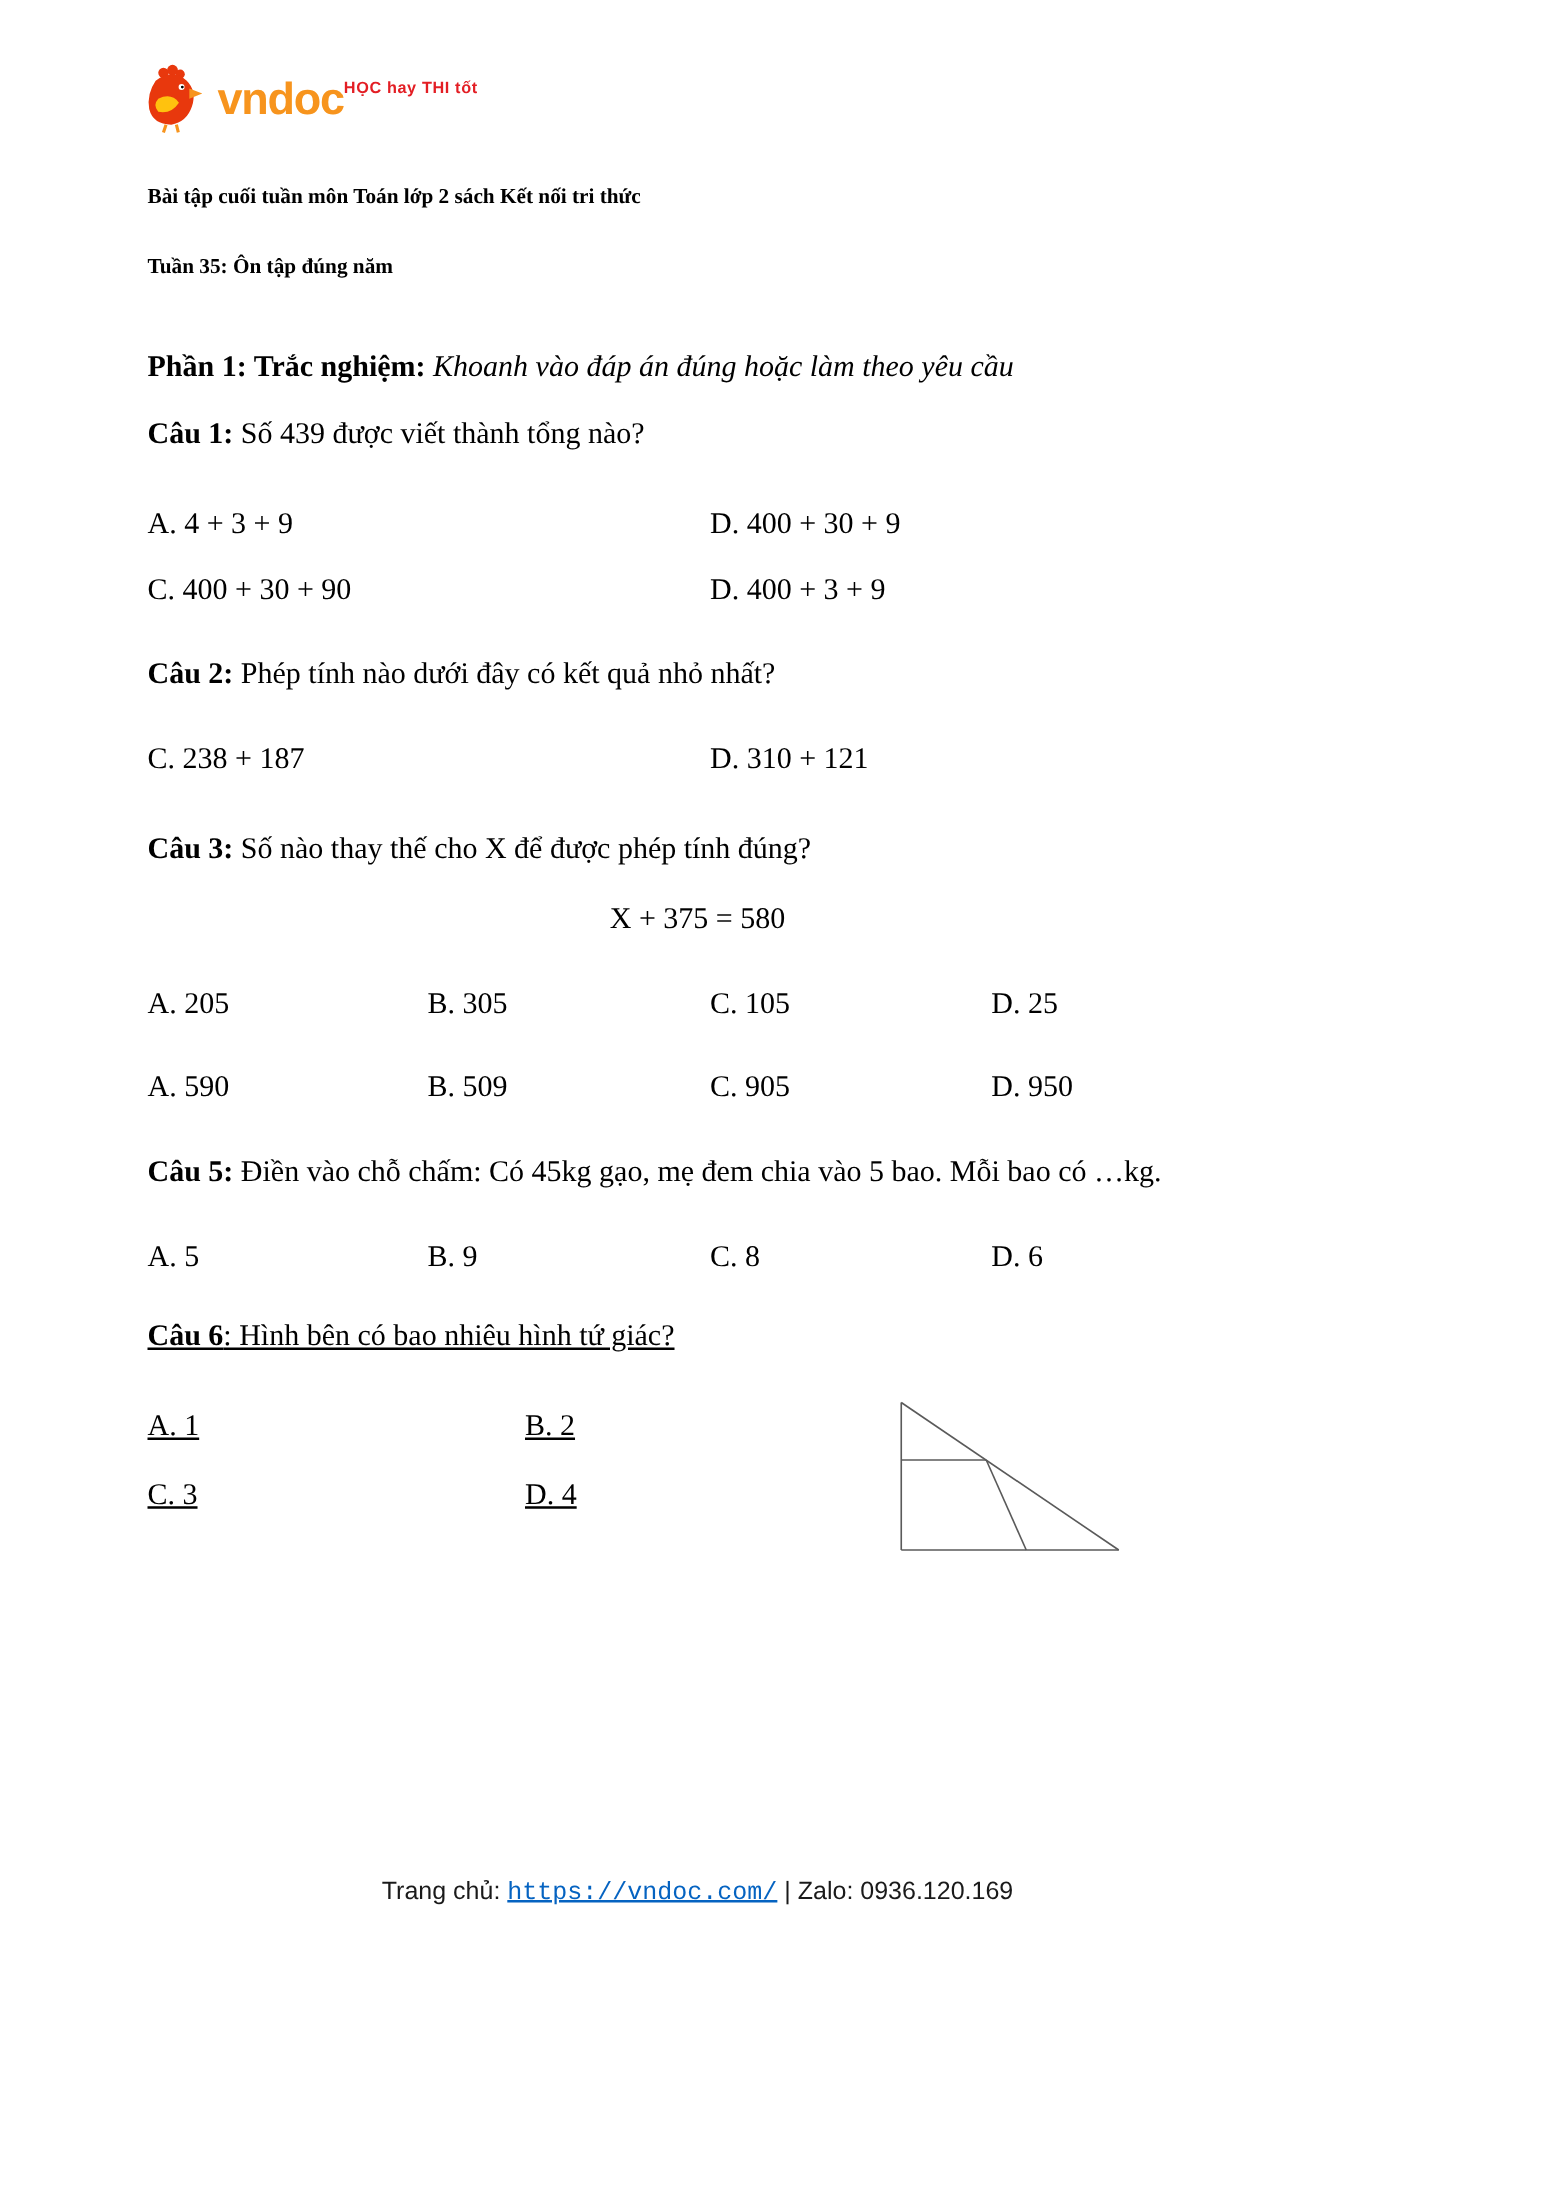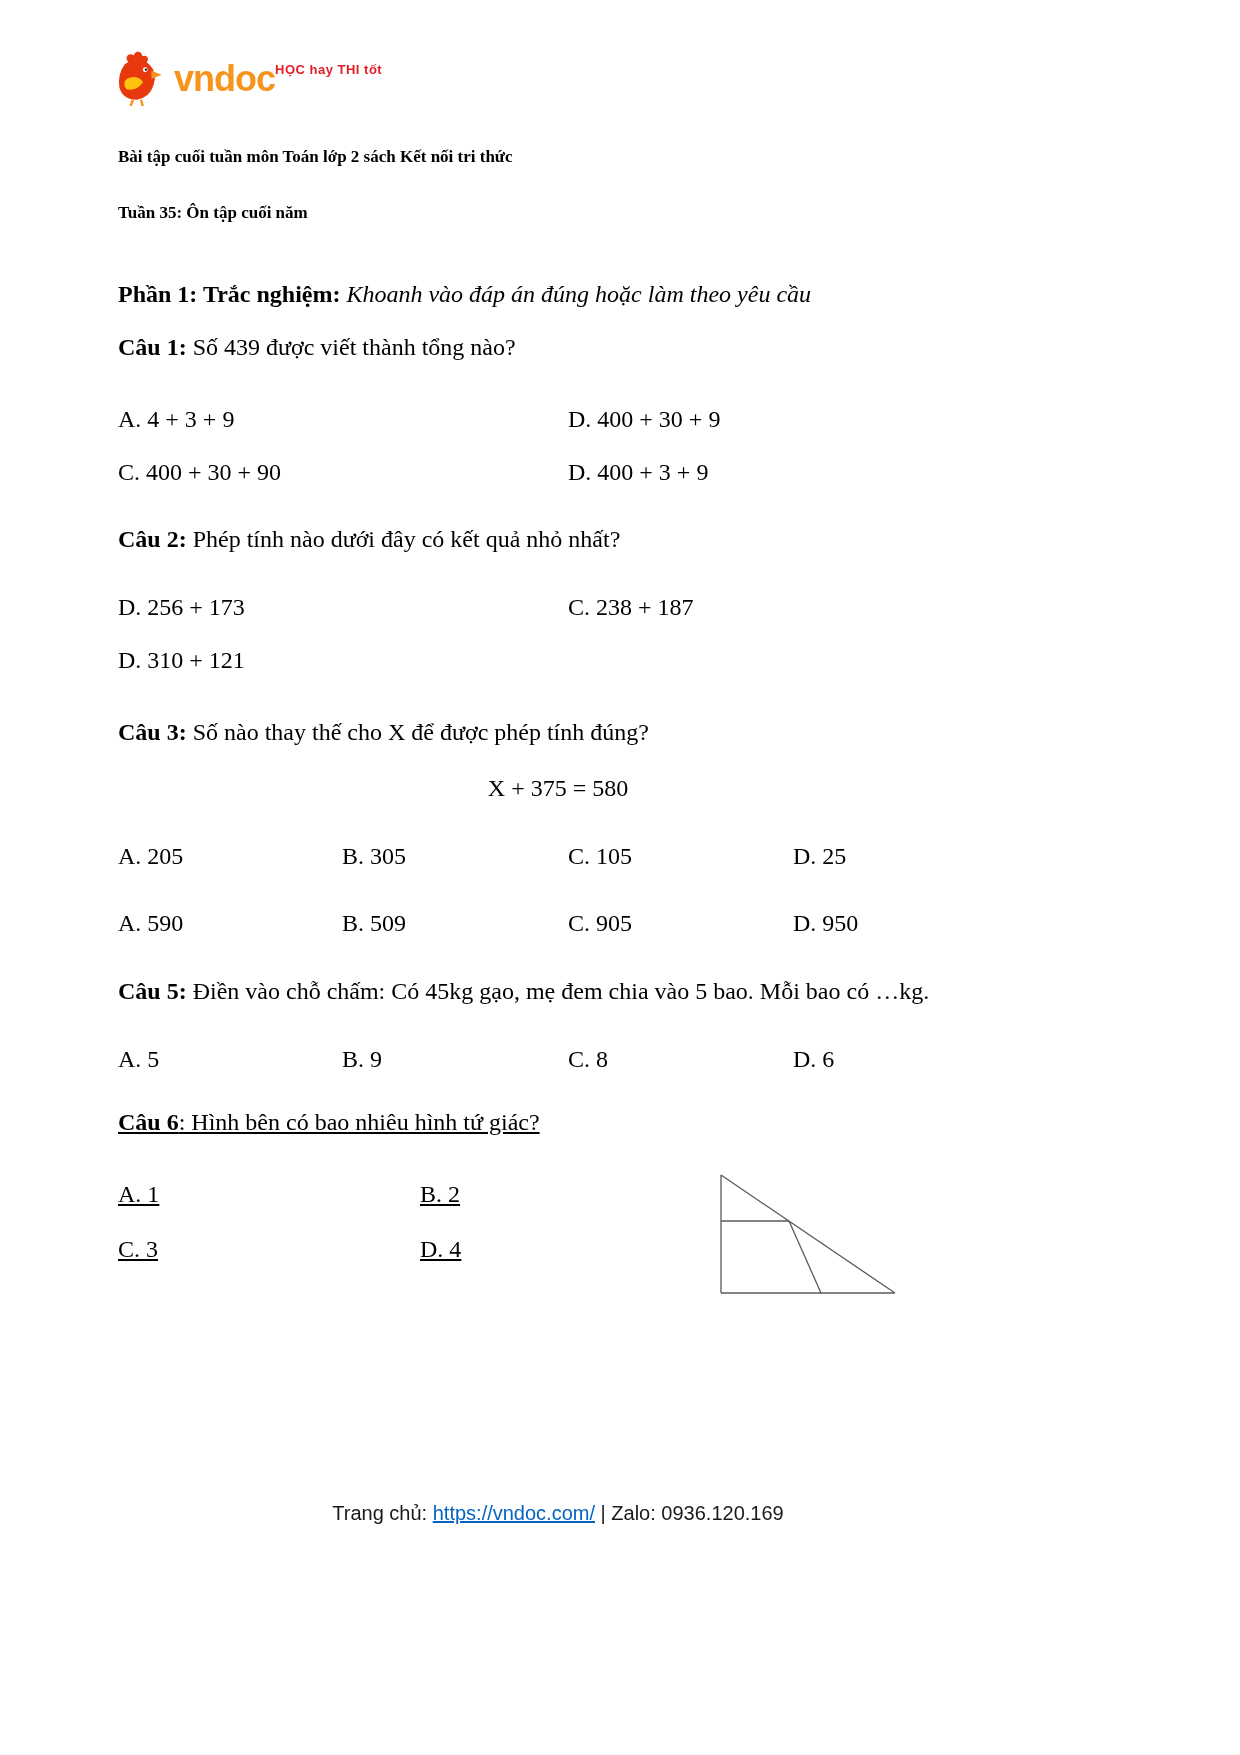--- a/index.html
+++ b/index.html
@@ -57,21 +57,21 @@
   .figure { position: absolute; left: 602px; top: 68px; }
   .figure svg line, .figure svg polyline { stroke: #5a5a5a; stroke-width: 1.3; }
 
   
   .footer {
     position: absolute; top: 1502px; left: 118px; width: 880px;
     text-align: center;
     font-family: "Liberation Sans", sans-serif;
     font-size: 20px; color: #1a1a1a;
   }
-  .footer a { color: #0563c1; text-decoration: underline; }
+  .footer a { color: #0563c1; text-decoration: underline; font-family: Liberation Mono, monospace; }
 </style>
 </head>
 <body>
 
 <div class="logo">
   <span class="logo-mark">
     <svg width="56" height="58" viewBox="0 0 54 56" aria-hidden="true">
       <circle cx="20" cy="8" r="4" fill="#e8380d"></circle>
       <circle cx="27" cy="6" r="4.2" fill="#e8380d"></circle>
       <circle cx="33" cy="9" r="3.5" fill="#e8380d"></circle>
@@ -85,35 +85,34 @@
   </span>
   <span class="logo-text">
     <span class="brand">vndoc</span>
     <span class="tagline">HỌC hay THI tốt</span>
   </span>
 </div>
 
 <div class="content">
 
   <h1 class="title">Bài tập cuối tuần môn Toán lớp 2 sách Kết nối tri thức</h1>
-  <h2 class="subtitle">Tuần 35: Ôn tập cuối năm</h2>
+  <h2 class="subtitle">Tuần 35: Ôn tập đúng năm</h2>
 
   <p class="line section"><b>Phần 1: Trắc nghiệm:</b> <span class="instr">Khoanh vào đáp án đúng hoặc làm theo yêu cầu</span></p>
 
   <p class="line mt20"><b class="qlabel">Câu 1:</b> <span>Số 439 được viết thành tổng nào?</span></p>
   <div class="opts2 mt39">
     <span>A. 4 + 3 + 9</span>
     <span>D. 400 + 30 + 9</span>
     <span>C. 400 + 30 + 90</span>
     <span>D. 400 + 3 + 9</span>
   </div>
 
   <p class="line mt34"><b class="qlabel">Câu 2:</b> <span>Phép tính nào dưới đây có kết quả nhỏ nhất?</span></p>
   <div class="opts2 mt35">
-    <span>D. 256 + 173</span>
     <span>C. 238 + 187</span>
     <span>D. 310 + 121</span>
   </div>
 
   <p class="line mt39"><b class="qlabel">Câu 3:</b> <span>Số nào thay thế cho X để được phép tính đúng?</span></p>
   <p class="line eq">X + 375 = 580</p>
   <div class="opts4 mt35">
     <span>A. 205</span>
     <span>B. 305</span>
     <span>C. 105</span>

